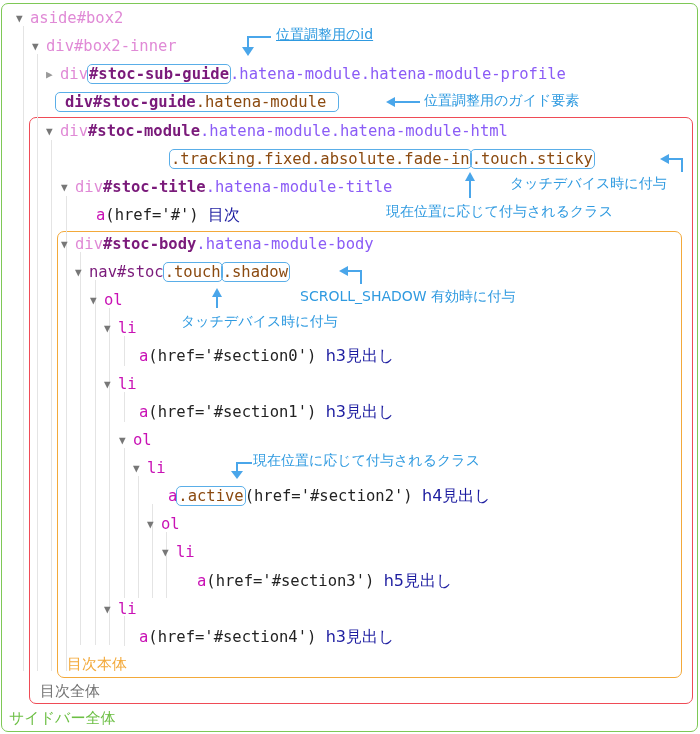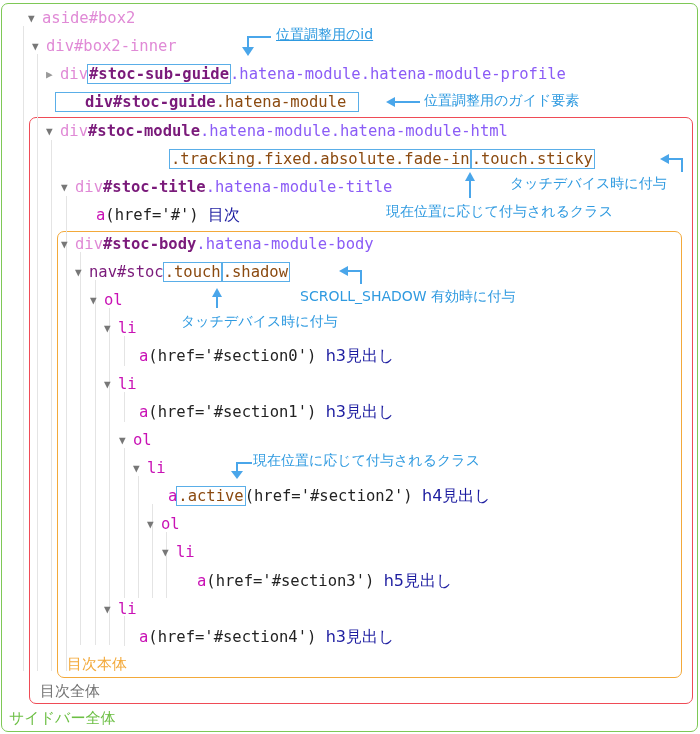--- a/index.html
+++ b/index.html
@@ -11,21 +11,21 @@
   .row { position:absolute; height:22px; line-height:22px; white-space:nowrap; }
   .tri { display:inline-block; width:14px; color:#777; font-size:11px; vertical-align:1px; }
   .tri-r { color:#999; }
   .tag { color:#c912b5; }
   .tag-light { color:#e08ad6; }
   .idb { color:#7a1a7a; font-weight:bold; }
   .cls { color:#8b4a10; }
   .cls-light { color:#8b5cf6; }
   .txt { color:#222; }
   .jp { color:#1c1ca0; font-family:"DejaVu Sans","Liberation Sans",sans-serif; font-size:16px; }
-  .hl { border:1.5px solid #5aaee8; border-radius:0; padding:0 1px; margin:0 -1px; }
+  .hl { border:1.5px solid #5aaee8; border-radius:5px; padding:0 1px; margin:0 -1px; }
   .note { position:absolute; color:#2f9ae0; font-family:"DejaVu Sans","Liberation Sans",sans-serif; font-size:14px; white-space:nowrap; }
   .arrow { position:absolute; background:#4aa6ea; }
   .label { position:absolute; font-family:"DejaVu Sans","Liberation Sans",sans-serif; font-size:15px; white-space:nowrap; }
 </style>
 </head>
 <body>
 
 <div class="box" style="left:1px;top:3px;width:697px;height:729px;border:1.5px solid #7ec856;"></div>
 <div class="box" style="left:29px;top:117px;width:664px;height:587px;border:1.5px solid #ef4b56;"></div>
 <div class="box" style="left:57px;top:231px;width:625px;height:447px;border:1.5px solid #f3a93a;"></div>
@@ -38,34 +38,34 @@
 <div class="vline" style="left:95px;top:280px;height:365px;"></div>
 <div class="vline" style="left:109px;top:308px;height:337px;"></div>
 <div class="vline" style="left:124px;top:336px;height:30px;"></div>
 <div class="vline" style="left:124px;top:392px;height:30px;"></div>
 <div class="vline" style="left:124px;top:448px;height:150px;"></div>
 <div class="vline" style="left:138px;top:476px;height:122px;"></div>
 <div class="vline" style="left:152px;top:504px;height:94px;"></div>
 <div class="vline" style="left:166px;top:532px;height:66px;"></div>
 <div class="vline" style="left:124px;top:616px;height:30px;"></div>
 
-<div class="row" style="left:28px;top:7px;">
+<div class="row" style="left:16px;top:7px;">
   <span class="tri">▼</span><span class="tag-light">aside#box2</span>
 </div>
 
 <div class="row" style="left:32px;top:35px;">
   <span class="tri">▼</span><span class="tag-light">div#box2-inner</span>
 </div>
 
 <div class="row" style="left:46px;top:63px;">
   <span class="tri tri-r">▶</span><span class="tag-light">div</span><span class="idb hl">#stoc-sub-guide</span><span class="cls-light">.hatena-module.hatena-module-profile</span>
 </div>
 
 <div class="row" style="left:56px;top:91px;">
-  <span class="hl" style="padding:0 12px 0 29px;"><span class="tag idb" style="color:#7a1a7a;">div#stoc-guide</span><span class="cls">.hatena-module</span></span>
+  <span class="hl" style="padding:0 12px 0 9px;"><span class="tag idb" style="color:#7a1a7a;">div#stoc-guide</span><span class="cls">.hatena-module</span></span>
 </div>
 
 <div class="row" style="left:46px;top:120px;">
   <span class="tri">▼</span><span class="tag-light">div</span><span class="idb">#stoc-module</span><span class="cls-light">.hatena-module.hatena-module-html</span>
 </div>
 
 <div class="row" style="left:170px;top:148px;">
   <span class="cls hl">.tracking.fixed.absolute.fade-in</span><span class="cls hl">.touch.sticky</span>
 </div>
 

